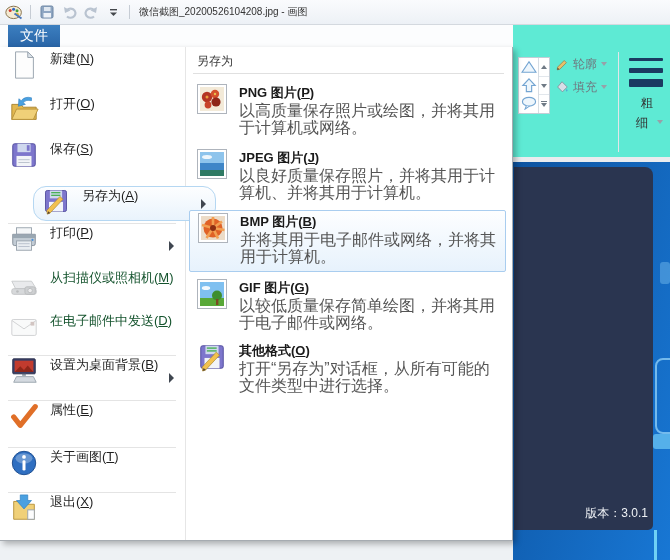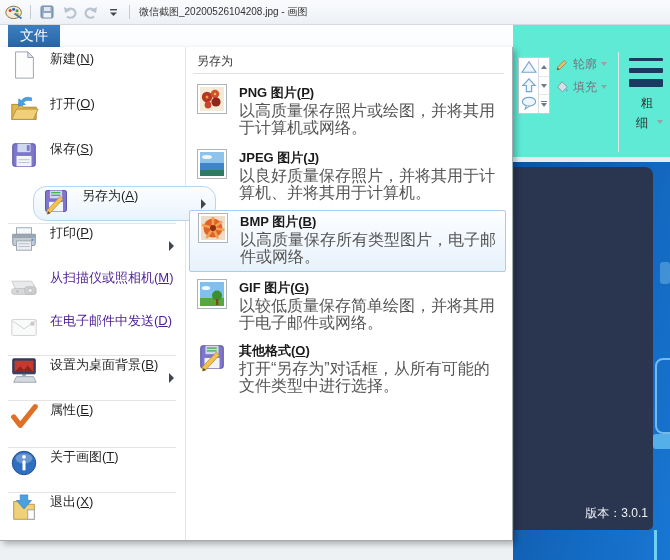--- a/index.html
+++ b/index.html
@@ -20,21 +20,21 @@
             background:linear-gradient(#3c7fc0,#2965a7);color:#fff;font-size:14px;
             display:flex;align-items:center;justify-content:center;}
   
   .menu-panel{position:absolute;left:0;top:47px;width:512px;height:493px;background:#fff;
               border-right:1px solid #a6abb1;border-bottom:1px solid #a6abb1;
               box-shadow:3px 3px 6px rgba(0,0,0,.28);z-index:5;}
   .menu-left{position:absolute;left:0;top:0;width:185px;height:100%;border-right:1px solid #e6e6e6;}
   .mrow{position:absolute;left:2px;width:181px;display:flex;cursor:default;}
   .micon{width:32px;display:flex;justify-content:center;margin-left:6px;flex:none;}
   .mlabel{font-size:13px;color:#1f1f1f;margin-left:10px;white-space:nowrap;}
-  .mrow.disabled .mlabel{color:#4c1d95;}
+  .mrow.disabled .mlabel{color:#14532d;}
   .mrow.disabled .micon{opacity:.5;filter:grayscale(70%);}
   .mrow.selected{background:linear-gradient(#fdfeff,#e9f3fc);border:1px solid #b5d7f2;border-radius:13px;left:1px;margin-left:32px;}
   .marrow{position:absolute;right:9px;top:50%;margin-top:-5px;width:0;height:0;
           border-left:5px solid #3f4650;border-top:5px solid transparent;border-bottom:5px solid transparent;}
   .msep{position:absolute;left:8px;width:168px;height:1px;background:#e4e4e4;}
   
   .submenu{position:absolute;left:185px;top:0;width:327px;height:100%;}
   .sm-header{position:absolute;left:12px;top:6px;font-size:12px;color:#3c3c3c;}
   .sm-hr{position:absolute;left:8px;right:8px;top:26px;height:1px;background:#e0e0e0;}
   .sitem{position:absolute;left:4px;width:315px;height:60px;cursor:default;}
@@ -395,21 +395,21 @@
         <span class="sicon">
           <svg width="30" height="30" viewBox="0 0 30 30">
             <rect x=".5" y=".5" width="29" height="29" fill="#fff" stroke="#aeb4bc"></rect>
             <rect x="3" y="3" width="24" height="24" fill="#ecdcc8"></rect>
             <circle cx="15" cy="15" r="9.5" fill="#e06226"></circle>
             <path d="M15 15 L15 4 M15 15 L24 8.5 M15 15 L26.5 17 M15 15 L20 25.5 M15 15 L8.5 25 M15 15 L4 12" stroke="#f2a052" stroke-width="2.6"></path>
             <circle cx="15" cy="15" r="3" fill="#8e2f12"></circle>
           </svg>
         </span>
         <span class="stitle">BMP 图片(<u>B</u>)</span>
-        <span class="sdesc">以高质量保存所有类型图片，电子邮件或网络。</span>
+        <span class="sdesc">并将其用于电子邮件或网络，并将其用于计算机。</span>
       </div>
 
       <div class="sitem" style="top:230px;">
         <span class="sicon">
           <svg width="30" height="30" viewBox="0 0 30 30">
             <rect x=".5" y=".5" width="29" height="29" fill="#fff" stroke="#aeb4bc"></rect>
             <rect x="3" y="3" width="24" height="24" fill="#7fc0f0"></rect>
             <rect x="3" y="19" width="24" height="8" fill="#58a838"></rect>
             <circle cx="20" cy="16.5" r="5" fill="#3e8e2f"></circle>
             <rect x="19" y="20" width="2.4" height="6" fill="#7a4a22"></rect>

